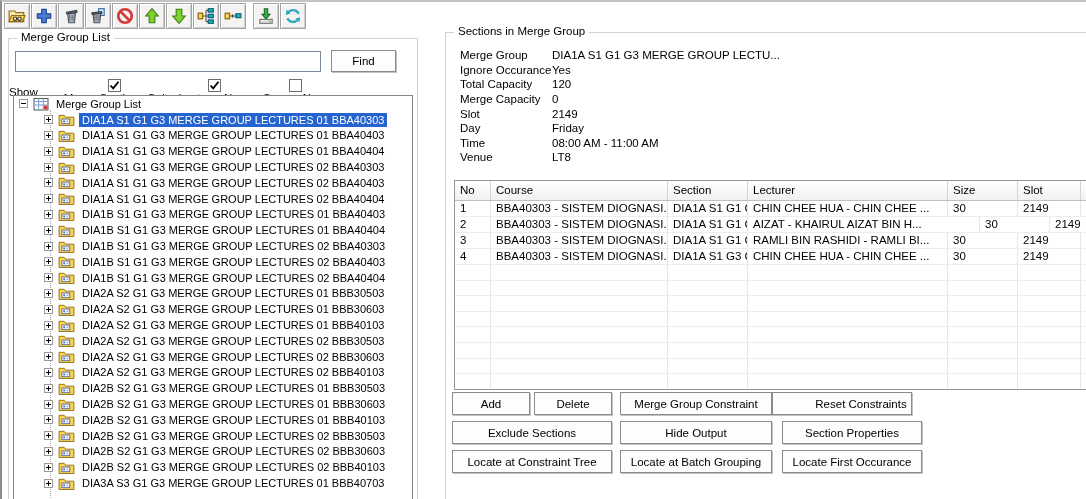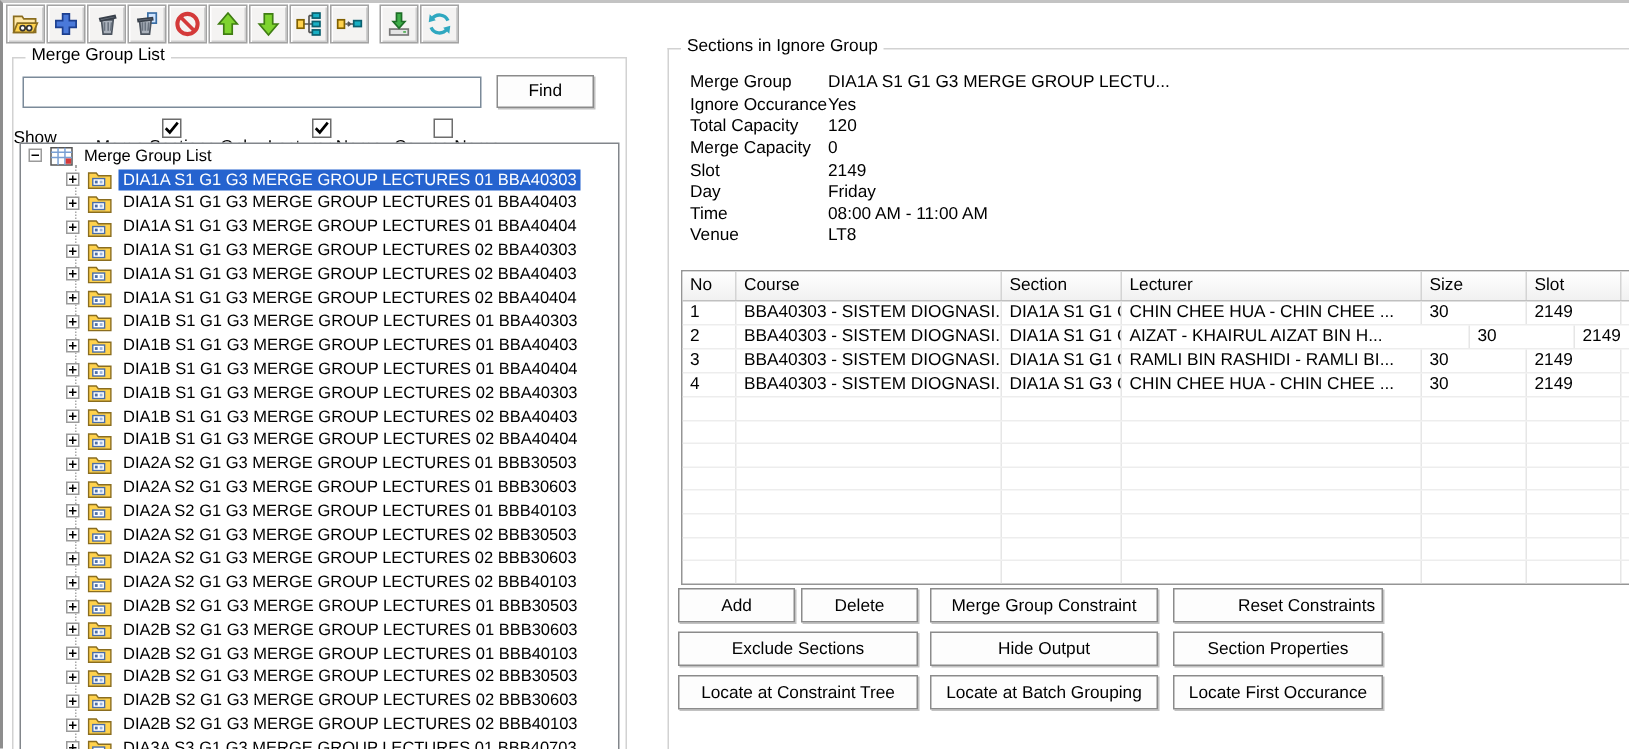--- a/index.html
+++ b/index.html
@@ -283,32 +283,20 @@
         <div class="trow child">
           <span class="exp plus"></span>
           <span class="ticon">
             <svg width="17" height="13" viewBox="0 0 18 14">
               <path d="M1 2.5 h5.5 l1.5 2 H17 v9 H1z" fill="#ffd24d" stroke="#8a6d1f"></path>
               <rect x="4" y="6.5" width="8.5" height="5" fill="#fff" stroke="#4a6ea9"></rect>
               <rect x="5.5" y="8" width="2" height="2" fill="#4a6ea9"></rect>
               <rect x="9" y="8" width="2" height="2" fill="#9ab4dd"></rect>
             </svg>
           </span>
-          <span class="tlabel">DIA1B S1 G1 G3 MERGE GROUP LECTURES 01 BBA40303</span>
-        </div>
-        <div class="trow child">
-          <span class="exp plus"></span>
-          <span class="ticon">
-            <svg width="17" height="13" viewBox="0 0 18 14">
-              <path d="M1 2.5 h5.5 l1.5 2 H17 v9 H1z" fill="#ffd24d" stroke="#8a6d1f"></path>
-              <rect x="4" y="6.5" width="8.5" height="5" fill="#fff" stroke="#4a6ea9"></rect>
-              <rect x="5.5" y="8" width="2" height="2" fill="#4a6ea9"></rect>
-              <rect x="9" y="8" width="2" height="2" fill="#9ab4dd"></rect>
-            </svg>
-          </span>
           <span class="tlabel">DIA1B S1 G1 G3 MERGE GROUP LECTURES 01 BBA40403</span>
         </div>
         <div class="trow child">
           <span class="exp plus"></span>
           <span class="ticon">
             <svg width="17" height="13" viewBox="0 0 18 14">
               <path d="M1 2.5 h5.5 l1.5 2 H17 v9 H1z" fill="#ffd24d" stroke="#8a6d1f"></path>
               <rect x="4" y="6.5" width="8.5" height="5" fill="#fff" stroke="#4a6ea9"></rect>
               <rect x="5.5" y="8" width="2" height="2" fill="#4a6ea9"></rect>
               <rect x="9" y="8" width="2" height="2" fill="#9ab4dd"></rect>
@@ -505,21 +493,21 @@
               <rect x="5.5" y="8" width="2" height="2" fill="#4a6ea9"></rect>
               <rect x="9" y="8" width="2" height="2" fill="#9ab4dd"></rect>
             </svg>
           </span>
           <span class="tlabel">DIA3A S3 G1 G3 MERGE GROUP LECTURES 01 BBB40703</span>
         </div>
       </div>
   </div>
 
   <div class="groupbox" id="right-group">
-    <span class="legend">Sections in Ignore Group</span>
+    <span class="legend">Sections in Merge Group</span>
 
     <div class="props">
 
     <div class="prow">
           <span class="plabel">Merge Group</span>
           <span>DIA1A S1 G1 G3 MERGE GROUP LECTU...</span>
         </div>
         <div class="prow">
           <span class="plabel">Ignore Occurance</span>
           <span>Yes</span>
@@ -659,21 +647,21 @@
           </div>
         </div>
     </div>
 
     <div class="buttons">
 
     <div class="btnrow">
           <button class="push abtn" style="width: 78px; margin-left: 0px;">Add</button>
           <button class="push abtn" style="width: 78px; margin-left: 4px;">Delete</button>
           <button class="push abtn" style="width: 152px; margin-left: 8px;">Merge Group Constraint</button>
-          <button class="push abtn" style="width: 140px; margin-left: 10px; padding-left: 38px;">Reset Constraints</button>
+          <button class="push abtn" style="width: 140px;  padding-left: 38px;">Reset Constraints</button>
         </div>
         <div class="btnrow">
           <button class="push abtn" style="width: 160px; margin-left: 0px;">Exclude Sections</button>
           <button class="push abtn" style="width: 152px; margin-left: 8px;">Hide Output</button>
           <button class="push abtn" style="width: 140px; margin-left: 10px;">Section Properties</button>
         </div>
         <div class="btnrow">
           <button class="push abtn" style="width: 160px; margin-left: 0px;">Locate at Constraint Tree</button>
           <button class="push abtn" style="width: 152px; margin-left: 8px;">Locate at Batch Grouping</button>
           <button class="push abtn" style="width: 140px; margin-left: 10px;">Locate First Occurance</button>

